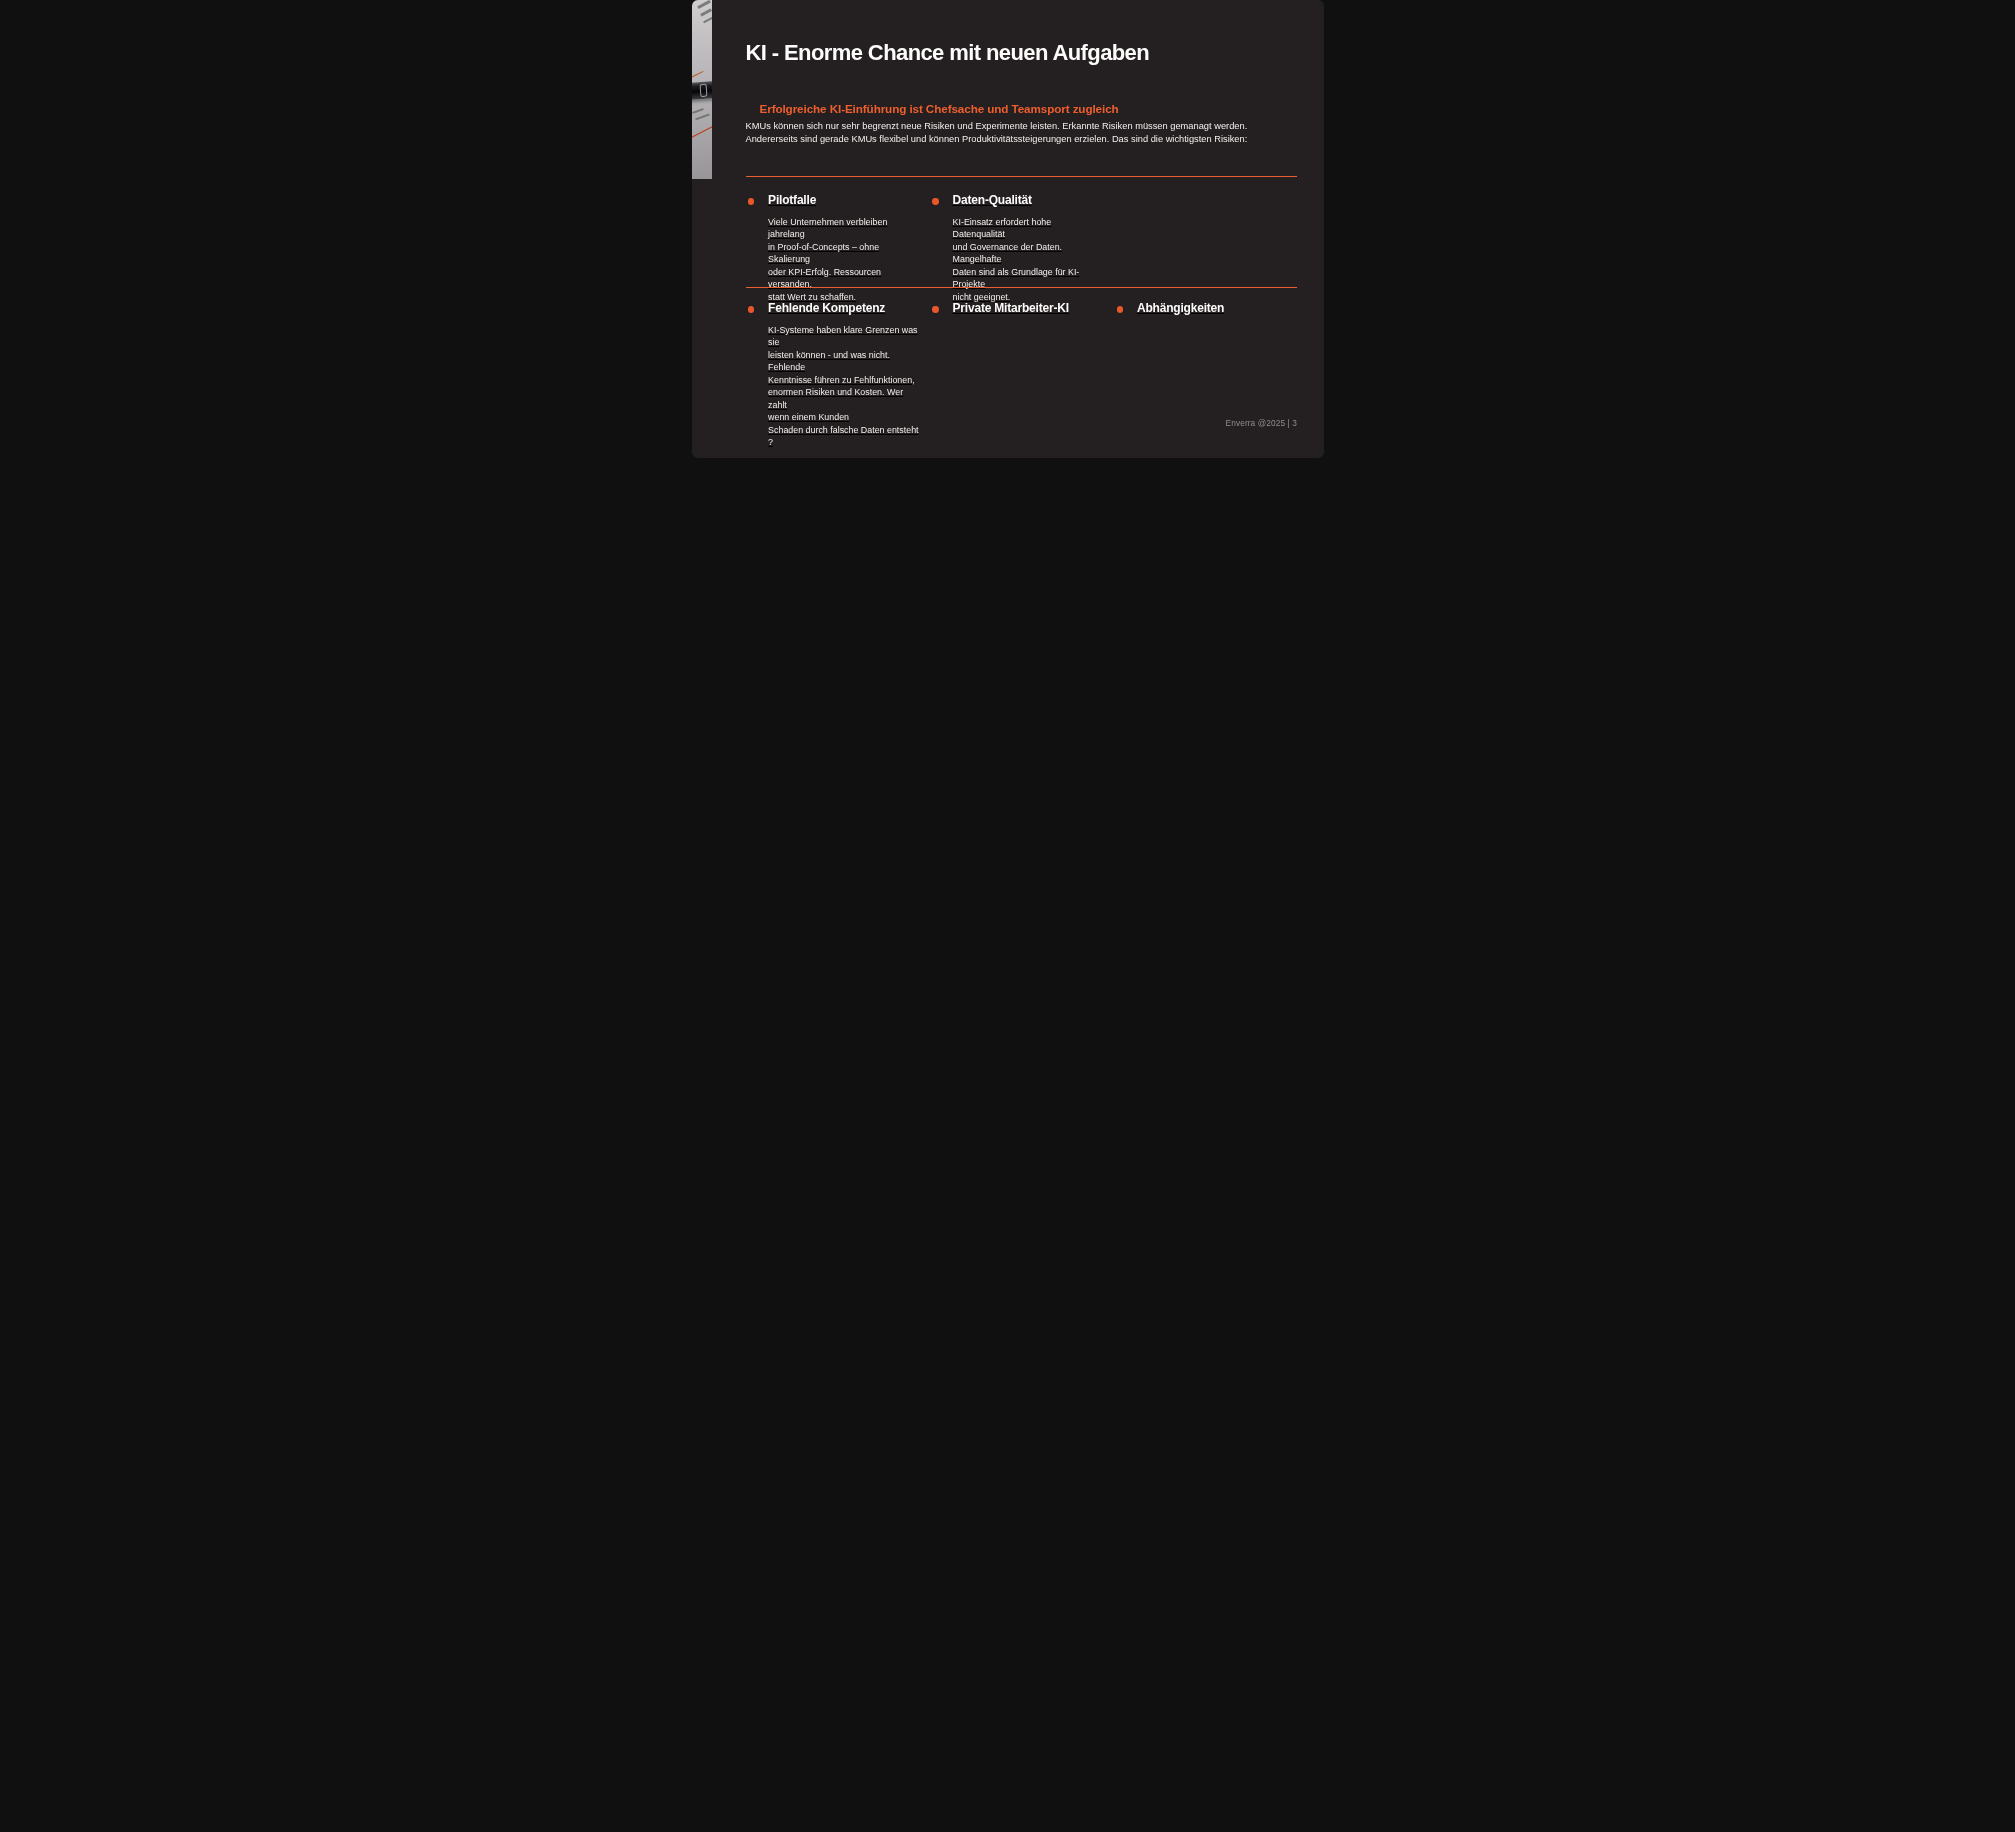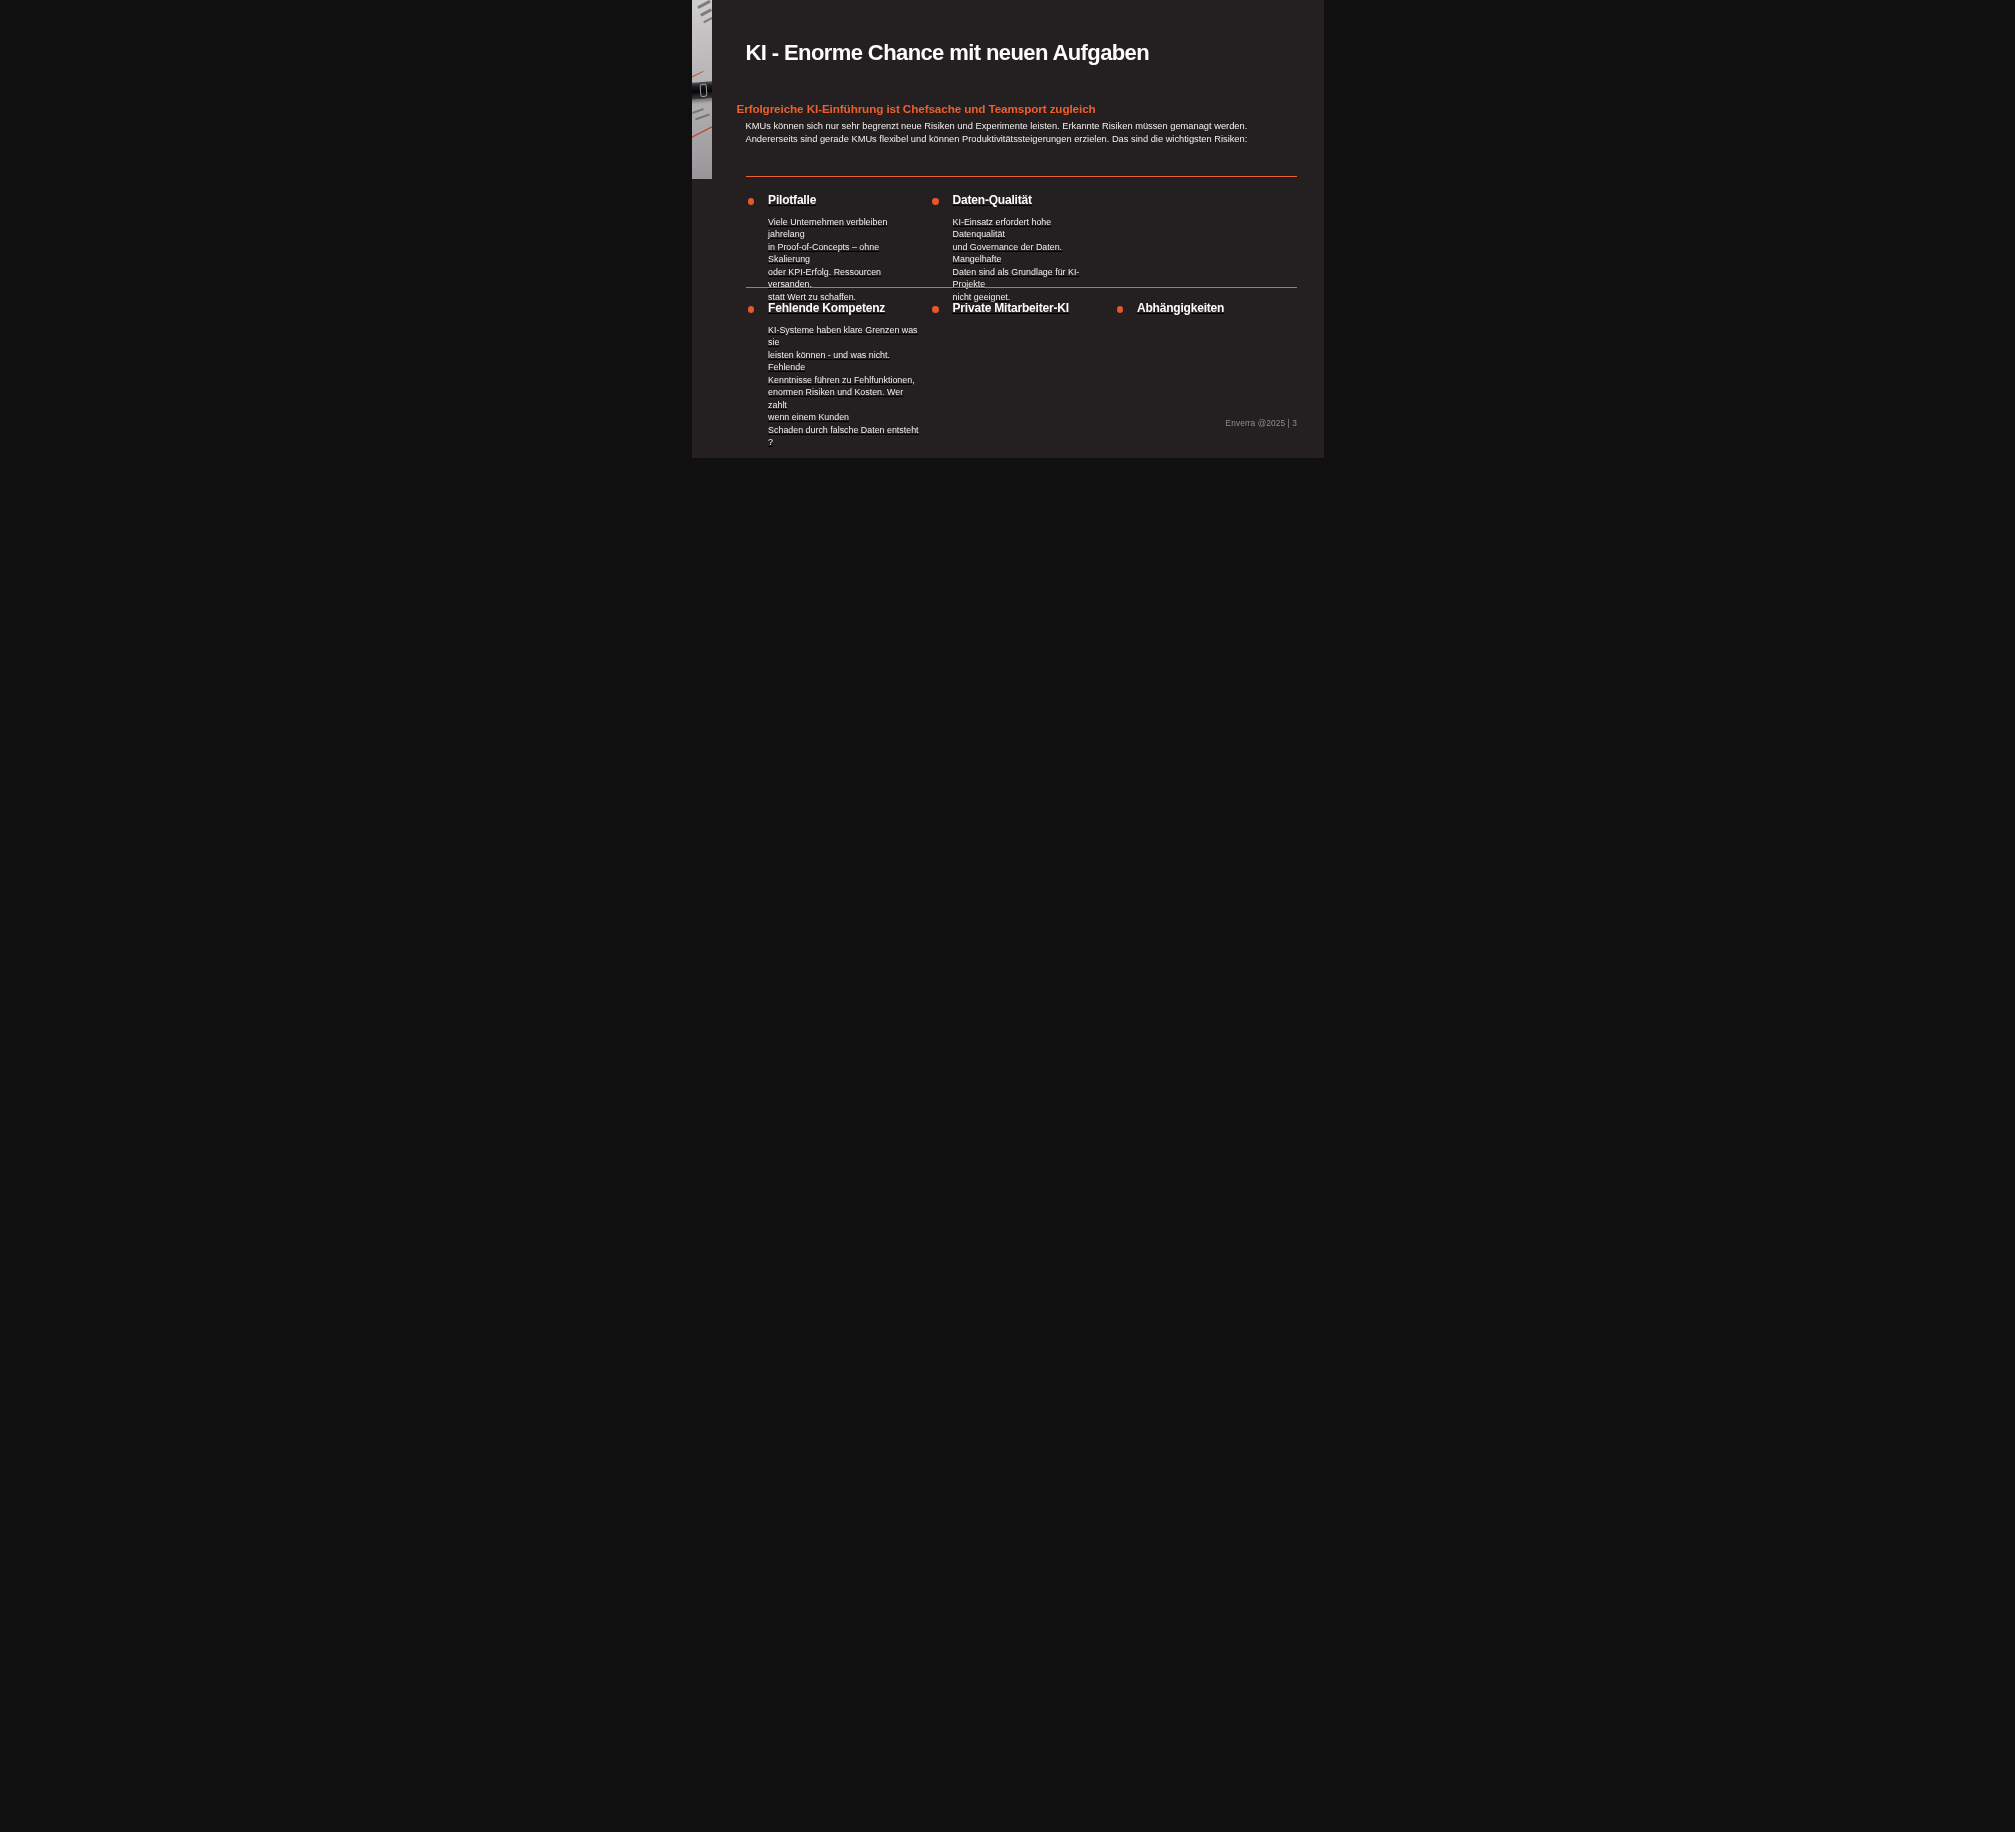--- a/index.html
+++ b/index.html
@@ -3,20 +3,21 @@
 <meta charset="utf-8">
 <style>
   html,body{margin:0;padding:0;background:#101010;}
   .page{
     position:relative;
     width:632px;height:458px;
     background:#241f20;
     overflow:hidden;
     font-family:"Liberation Sans", sans-serif;
     margin:0 auto;
+    border-radius:6px;
   }
 
   
   .photo{
     position:absolute;left:0;top:0;width:20.6px;height:179px;
     background:linear-gradient(172deg,#cfcdce 0%,#bebcbe 30%,#b2b0b2 55%,#a5a3a5 78%,#979597 100%);
     overflow:hidden;
   }
   .photo .txt{
     position:absolute;background:rgba(58,60,52,.55);filter:blur(0.6px);
@@ -46,21 +47,21 @@
     border:0.8px solid #9b9ba0;border-radius:2.4px;background:transparent;
   }
 
   
   .title{
     position:absolute;left:54px;top:40px;width:556px;
     color:#fdfcfb;font-size:22px;font-weight:bold;letter-spacing:-0.6px;
     line-height:26px;
   }
   .subtitle{
-    position:absolute;left:45px;top:102px;width:556px;
+    position:absolute;left:68px;top:102px;width:556px;
     color:#ee5f2e;font-size:11.7px;font-weight:bold;letter-spacing:-0.1px;
   }
   .intro{
     position:absolute;left:54px;top:120px;width:564px;
     color:#f2efec;font-size:9.3px;line-height:12.7px;
     white-space:pre-line;
   }
   .divider{
     position:absolute;left:54px;width:551px;height:1.2px;
     background:#e9602e;

